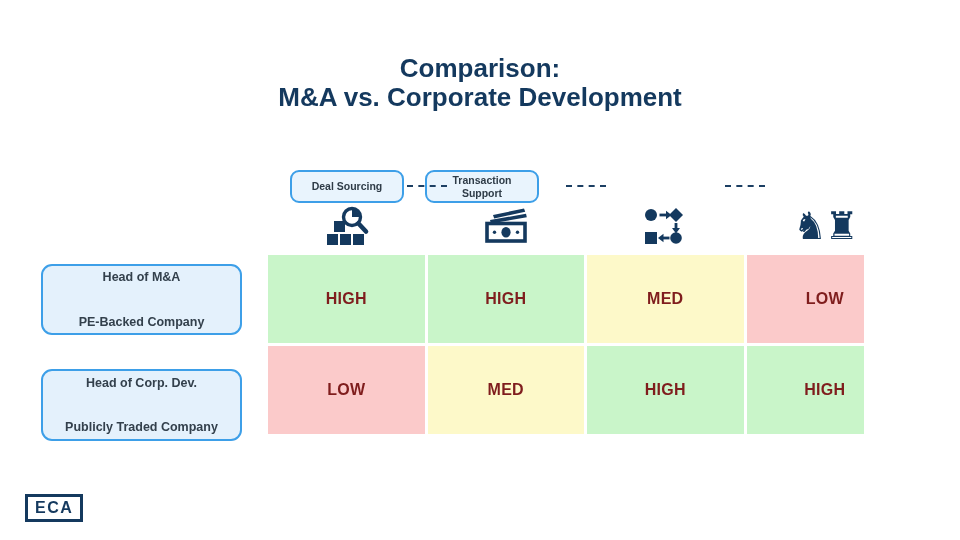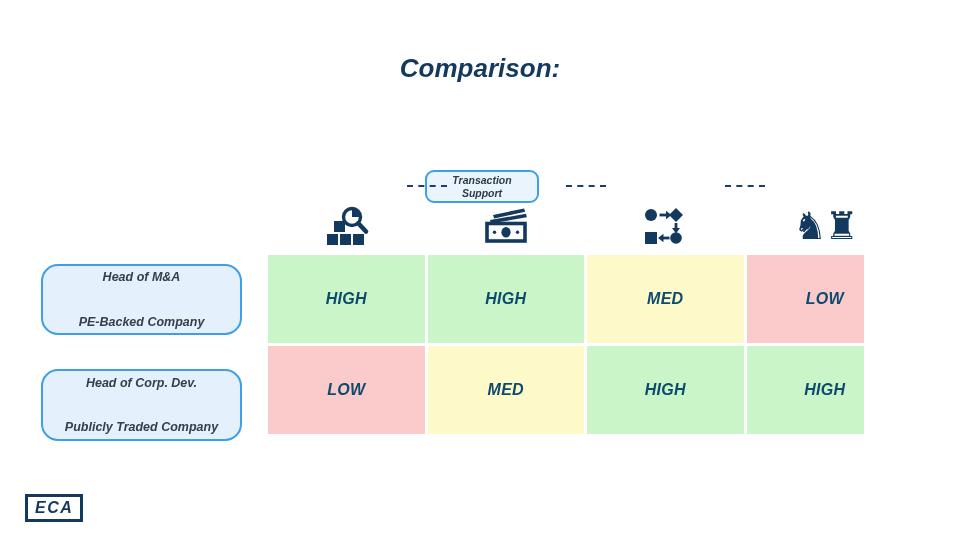--- a/index.html
+++ b/index.html
@@ -1,19 +1,18 @@
 <!DOCTYPE html>
 <html><head>
 <meta charset="utf-8">
 <style>
   html,body{margin:0;padding:0;background:#fff;}
   .slide{
     position:relative;width:864px;height:540px;background:#ffffff;overflow:hidden;
     font-family:"Liberation Sans",sans-serif;
-    font-style:italic;
   }
   .title{
     position:absolute;top:54px;left:0;width:960px;text-align:center;
     color:#14395e;font-size:26px;font-weight:bold;line-height:1.12;
   }
   .pill{
     position:absolute;top:170px;width:114px;height:33px;box-sizing:border-box;
     background:#e9f4fd;border:2px solid #3d9fe8;border-radius:9px;
     display:flex;align-items:center;justify-content:center;text-align:center;
     font-size:10.5px;font-weight:bold;color:#2e3b47;line-height:1.2;padding:2px 8px;
@@ -28,44 +27,48 @@
   .icon-box.c0{left:319px}.icon-box.c1{left:478px}.icon-box.c2{left:637px}.icon-box.c3{left:797px}
   .icon-box svg{display:block;}
   .icon-navy{fill:#14395e;stroke:none;}
   .chess-glyph{font-family:"DejaVu Sans",sans-serif;font-size:38px;color:#14395e;line-height:1;letter-spacing:-2px;}
   .matrix{
     position:absolute;left:268px;top:255px;width:635px;
     display:grid;grid-template-columns:repeat(4,1fr);grid-auto-rows:88px;gap:3px;
   }
   .cell{
     display:flex;align-items:center;justify-content:center;
-    font-weight:bold;font-size:16px;color:#0c4a6e;letter-spacing:.3px;
+    font-weight:bold;font-size:16px;color:#7f1d1d;letter-spacing:.3px;
   }
   .row-label{
     position:absolute;left:41px;width:201px;box-sizing:border-box;
-    background:#e4f1fc;border:2px solid #3d9fe8;border-radius:17px;
+    background:#e4f1fc;border:2px solid #3d9fe8;border-radius:11px;
     display:flex;flex-direction:column;align-items:center;justify-content:center;
     font-weight:bold;font-size:12.5px;color:#33404c;line-height:1.3;text-align:center;gap:28px;
   }
   .rl0{top:264px;height:71px}.rl1{top:369px;height:72px}
   .logo{
     position:absolute;left:25px;top:494px;border:3px solid #14395e;
     color:#14395e;font-weight:bold;font-size:16px;letter-spacing:1.5px;
     padding:2px 7px;background:#fff;
   }
 </style>
 </head>
 <body>
 
 <div class="slide">
 
   <div class="title">
     <div>Comparison:</div>
+    <div>M&amp;A vs. Corporate Development</div>
   </div>
 
+  <div class="pill c0">
+    <span>Deal Sourcing</span>
+  </div>
   <div class="pill c1">
     <span>Transaction Support</span>
   </div>
 
   <div class="connector con0"></div>
   <div class="connector con1"></div>
   <div class="connector con2"></div>
 
   <div class="icon-box c0">
     <svg width="46" height="42" viewBox="0 0 46 42">

